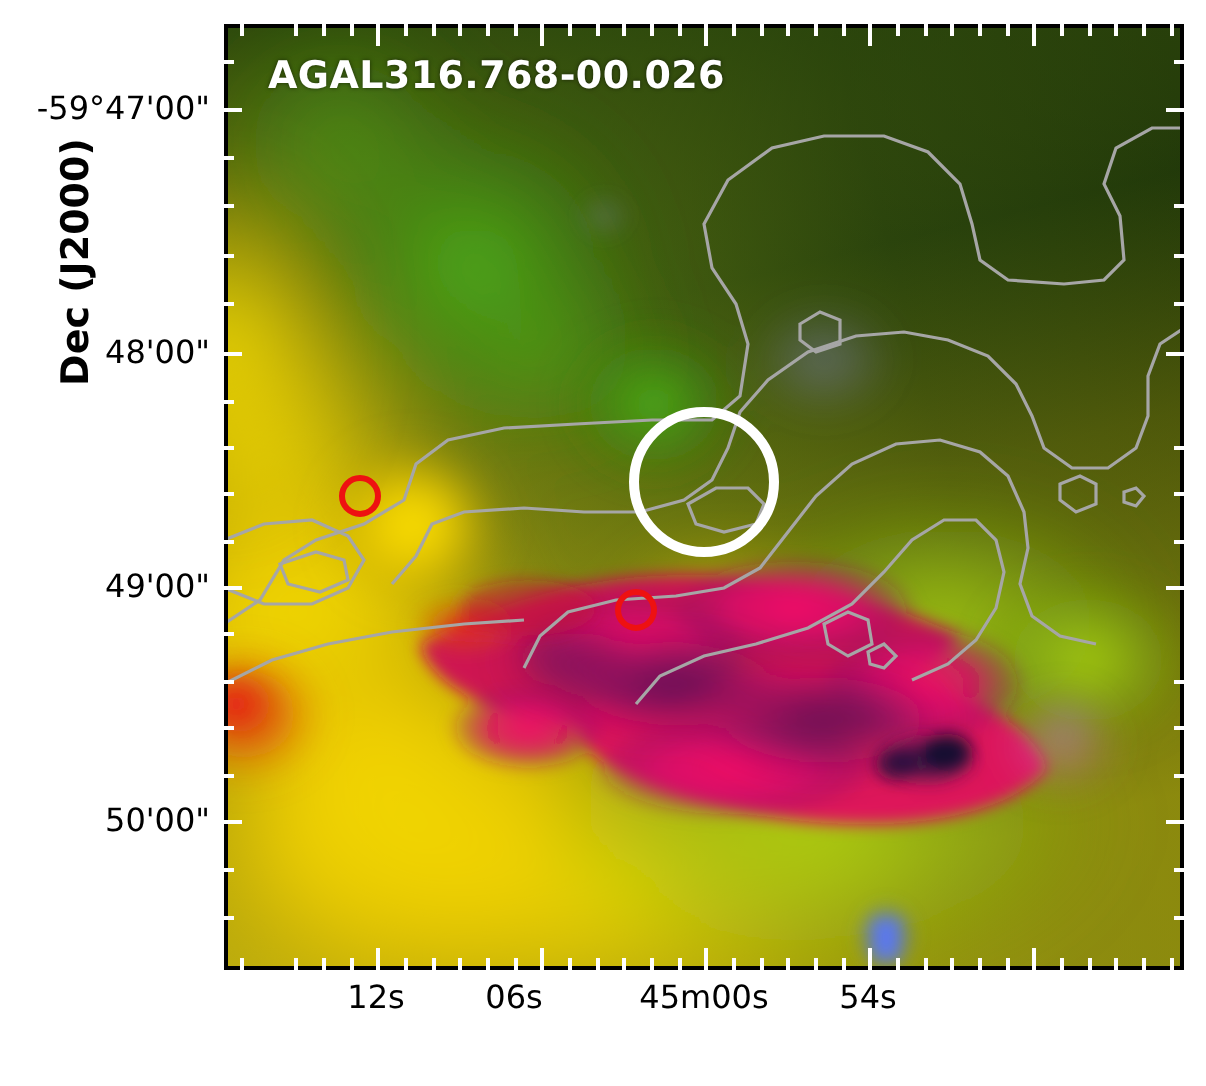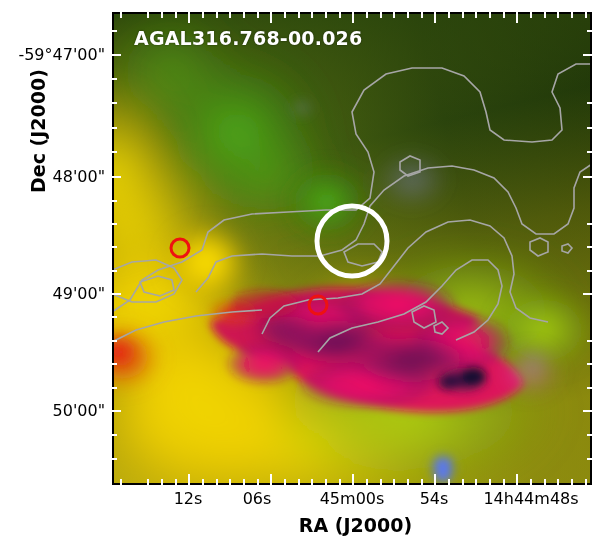--- a/index.html
+++ b/index.html
@@ -457,18 +457,16 @@
 
   <div class="ytl" style="left:0px; width:105px; top:54px">-59°47'00"</div>
   <div class="ytl" style="left:0px; width:105px; top:176px">48'00"</div>
   <div class="ytl" style="left:0px; width:105px; top:293px">49'00"</div>
   <div class="ytl" style="left:0px; width:105px; top:410px">50'00"</div>
 
   <div class="xtl" style="left:188px">12s</div>
   <div class="xtl" style="left:257px">06s</div>
   <div class="xtl" style="left:352px">45m00s</div>
   <div class="xtl" style="left:434px">54s</div>
-  <div class="xtl" style="left:531px">14h44m48s</div>
-
-  <div id="xaxis-title">RA (J2000)</div>
+
   <div id="yaxis-title">Dec (J2000)</div>
 
 </div>
 
 </body></html>

